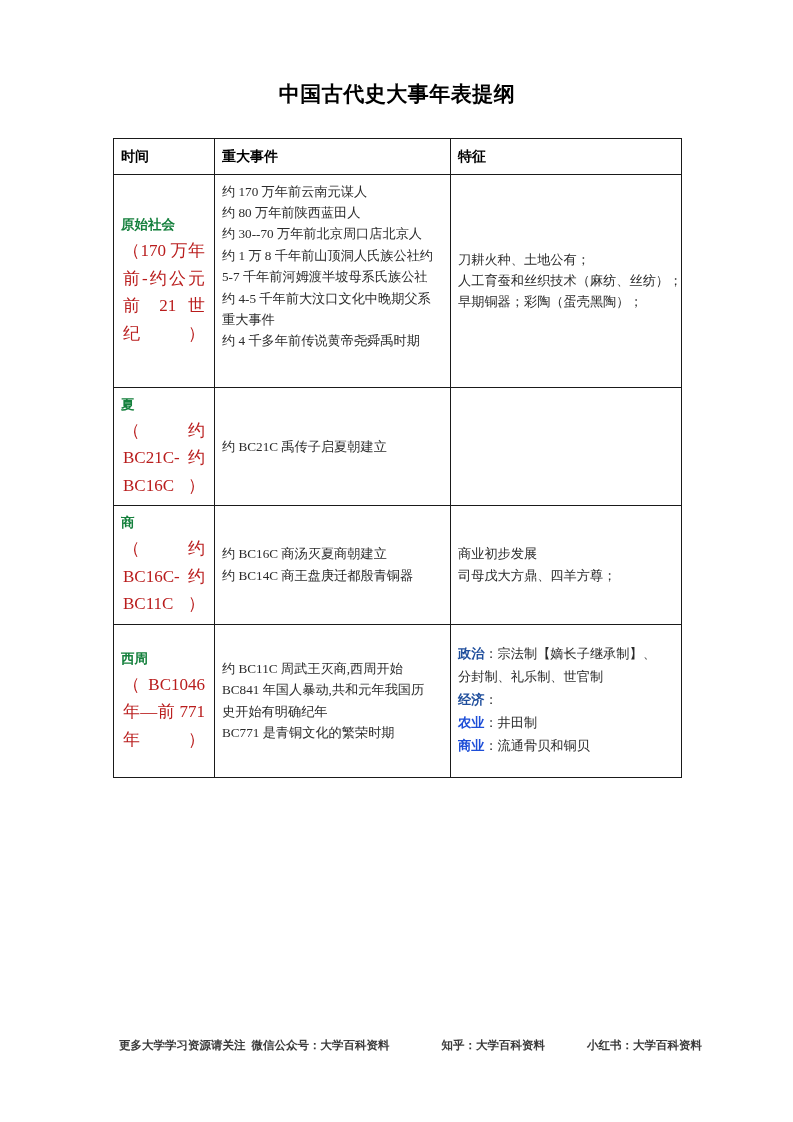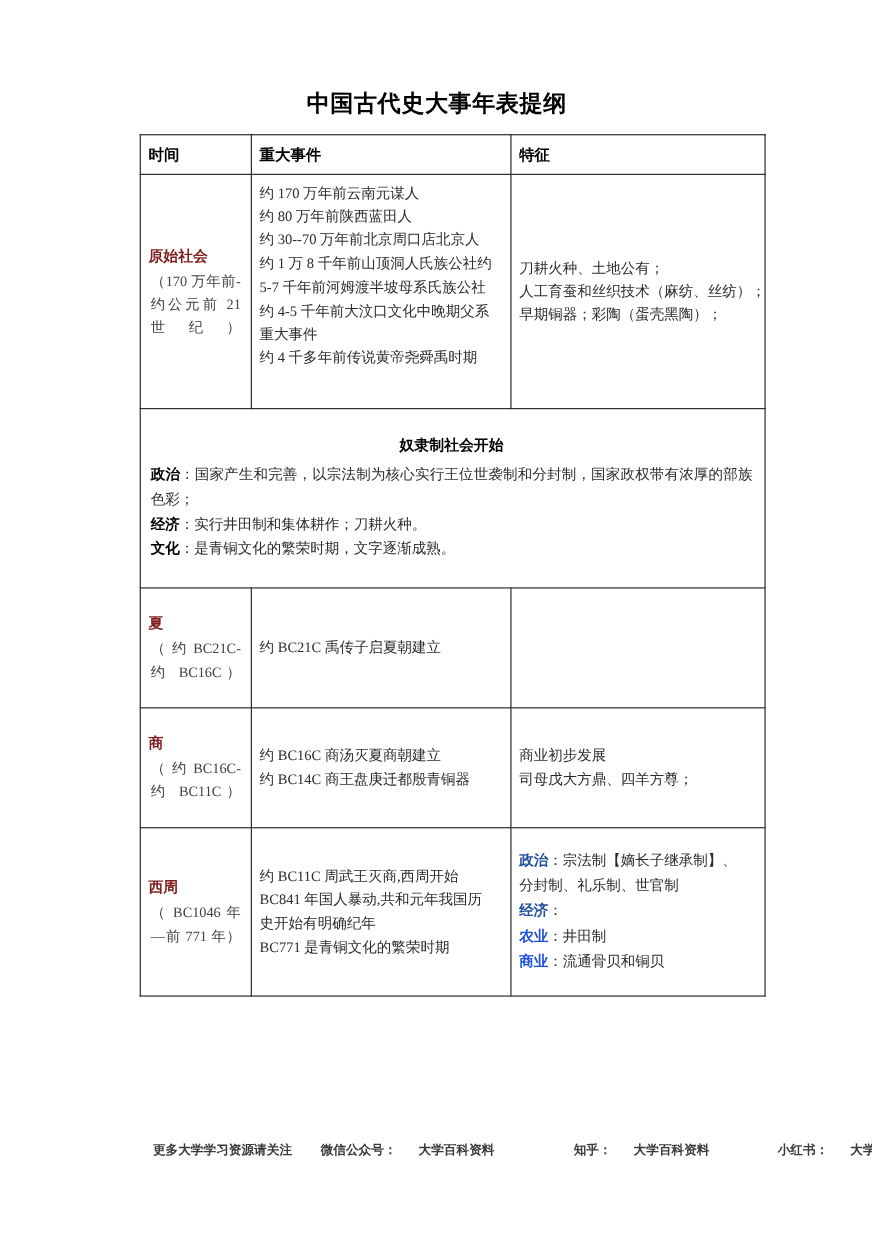--- a/index.html
+++ b/index.html
@@ -35,25 +35,24 @@
     font-weight: bold;
     letter-spacing: 0.5px;
     color: #000000;
     font-family: "Liberation Sans", "DejaVu Sans", sans-serif;
   }
 
   
   .history-table {
     position: absolute;
     left: 113px;
-    top: 122px;
+    top: 138px;
     width: 568px;
     border-collapse: collapse;
     table-layout: fixed;
-    margin-left: 14px;
   }
   .history-table td,
   .history-table th {
     border: 1px solid #1a1a1a;
     vertical-align: middle;
     padding: 6px 7px;
     font-size: 13.2px;
     line-height: 1.62;
     color: #2b2b2b;
     font-weight: normal;
@@ -75,29 +74,29 @@
   }
 
   
   .era-cell {
     text-align: center;
     vertical-align: middle;
   }
   .era-name {
     display: block;
     font-weight: bold;
-    color: #7f1d1d;
+    color: #15803d;
     font-size: 13.5px;
     font-family: "Liberation Sans", "DejaVu Sans", sans-serif;
     margin-bottom: 1px;
   }
   .era-range {
     display: block;
-    color: #404040;
-    font-size: 13px;
+    color: #b91c1c;
+    font-size: 17px;
     line-height: 1.62;
     text-align: justify;
     text-align-last: justify;
     padding: 0 2px;
   }
 
   
   .lines > div {
     white-space: nowrap;
   }
@@ -152,21 +151,21 @@
     position: absolute;
     left: 119px;
     top: 1038px;
     width: 560px;
     font-size: 11.5px;
     color: #3a3a3a;
     font-weight: bold;
     font-family: "Liberation Serif", "DejaVu Serif", serif;
     white-space: nowrap;
   }
-  .footer .seg { display: inline-block; margin-left: 20px; }
+  .footer .seg { display: inline-block; }
   .gap-a { display: inline-block; width: 52px; }
   .gap-b { display: inline-block; width: 42px; }
   .sp-s  { display: inline-block; width: 6px; }
 </style>
 </head>
 <body>
 
 <div class="page">
 
   <div class="doc-title">中国古代史大事年表提纲</div>
@@ -201,36 +200,20 @@
           <div>重大事件</div>
           <div>约 4 千多年前传说黄帝尧舜禹时期</div>
         </td>
         <td class="lines feat-cell">
           <div>刀耕火种、土地公有；</div>
           <div>人工育蚕和丝织技术（麻纺、丝纺）；</div>
           <div>早期铜器；彩陶（蛋壳黑陶）；</div>
         </td>
       </tr>
 
-      <tr class="row-slave">
-        <td colspan="3">
-          <div class="slave-block">
-            <div class="slave-heading">奴隶制社会开始</div>
-            <div class="slave-para">
-              <span class="lbl-bold">政治</span><span>：国家产生和完善，以宗法制为核心实行王位世袭制和分封制，国家政权带有浓厚的部族色彩；</span>
-            </div>
-            <div class="slave-para">
-              <span class="lbl-bold">经济</span><span>：实行井田制和集体耕作；刀耕火种。</span>
-            </div>
-            <div class="slave-para">
-              <span class="lbl-bold">文化</span><span>：是青铜文化的繁荣时期，文字逐渐成熟。</span>
-            </div>
-          </div>
-        </td>
-      </tr>
 
       <tr class="row-xia">
         <td class="era-cell">
           <span class="era-name">夏</span>
           <span class="era-range">（ 约 BC21C-约 BC16C）</span>
         </td>
         <td class="lines">
           <div>约 BC21C 禹传子启夏朝建立</div>
         </td>
         <td class="lines"></td>

